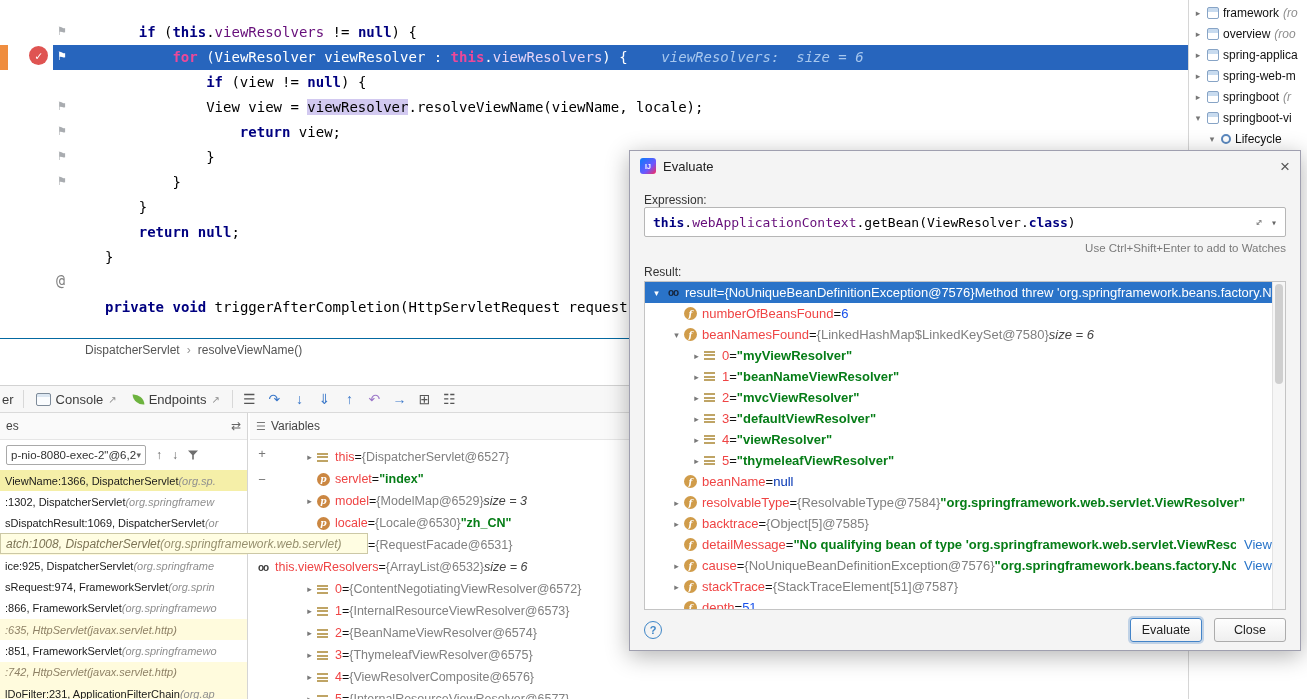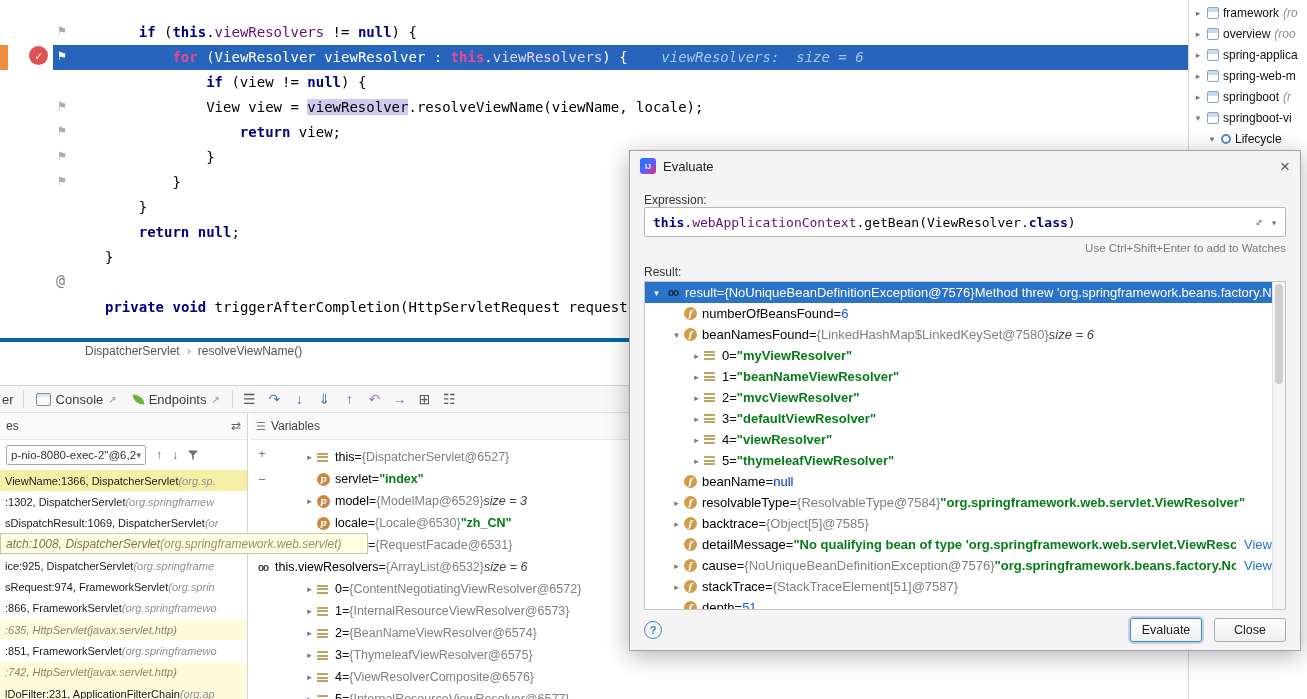--- a/index.html
+++ b/index.html
@@ -24,21 +24,21 @@
   .tok-hint{color:#A7C7EE;font-style:italic;}
   .gutter-icons{position:absolute;left:0;top:0;right:0;bottom:0;z-index:2;pointer-events:none;}
   .gflag{position:absolute;left:58px;font-size:13px;color:#A9ACB0;}
   .gflag.onexec{color:#fff;}
   .bp-hit{position:absolute;left:29px;top:46px;width:19px;height:19px;border-radius:50%;background:#DF5452;
           color:#fff;font-size:12px;display:flex;align-items:center;justify-content:center;}
   .stripe{position:absolute;left:0;top:45px;width:8px;height:25px;background:#EF8D3F;}
   .at-icon{position:absolute;left:56px;top:272px;color:#808080;font-size:15px;font-family:"DejaVu Sans Mono",monospace;}
 
   
-  .breadcrumb{position:absolute;left:0;top:338px;width:1188px;height:22px;background:#fff;border-top:4px solid #0369a1;
+  .breadcrumb{position:absolute;left:0;top:338px;width:1188px;height:22px;background:#fff;border-top:1px solid #0369a1;
               display:flex;align-items:center;padding-left:85px;box-sizing:border-box;font-size:12px;color:#555;}
   .crumb-sep{margin:0 7px;color:#999;}
 
   
   .dtoolbar{position:absolute;left:0;top:385px;width:1188px;height:28px;background:#F7F7F7;box-sizing:border-box;
             border-top:1px solid #D2D2D2;border-bottom:1px solid #DADADA;display:flex;align-items:center;
             font-size:13px;color:#3C3C3C;}
   .cut-tab{padding:0 5px 0 2px;}
   .vsep{width:1px;height:18px;background:#D8D8D8;margin:0 4px;}
   .tool-tab{display:flex;align-items:center;gap:5px;padding:0 8px;height:100%;}
@@ -87,21 +87,21 @@
   .exp{width:15px;flex:none;text-align:center;color:#787878;font-size:9px;}
   .circ{width:13px;height:13px;border-radius:50%;color:#fff;display:inline-flex;align-items:center;justify-content:center;
         flex:none;margin-right:5px;font:italic bold 9px "DejaVu Serif",serif;}
   .circ.p{background:#CB8742;}
   .circ.f{background:#D09C4A;}
   .icon-value{width:11px;height:9px;flex:none;margin-right:7px;
       background:linear-gradient(180deg,#BFA465 0 2px,transparent 2px 3.5px,#BFA465 3.5px 5.5px,transparent 5.5px 7px,#BFA465 7px 9px);}
   .icon-watch{display:inline-block;width:18px;flex:none;text-align:center;font-weight:bold;font-size:10px;
               letter-spacing:-1px;color:#3C3C3C;margin-right:3px;}
   .p-plain{color:#111;}
-  .p-name{color:#000000;}
+  .p-name{color:#ef4444;}
   .p-ref{color:#808080;}
   .p-str{color:#067D17;font-weight:bold;}
   .p-num{color:#1750EB;}
   .p-kw{color:#0033B3;}
   .p-size{color:#444;font-style:italic;}
 
   
   .dialog{position:absolute;left:629px;top:150px;width:672px;height:501px;background:#F4F4F4;box-sizing:border-box;
           border:1px solid #9F9FAF;box-shadow:0 5px 22px rgba(0,0,0,.3);z-index:40;display:flex;flex-direction:column;}
   .dlg-title{height:30px;flex:none;display:flex;align-items:center;padding:0 10px;gap:7px;font-size:13px;color:#222;}

